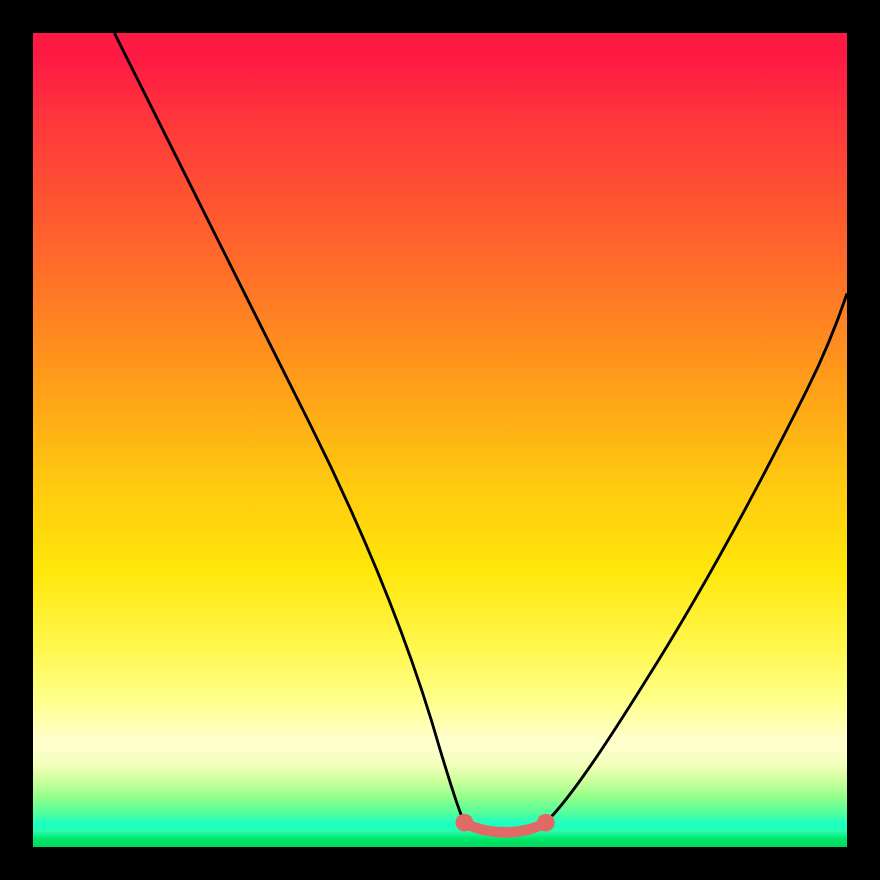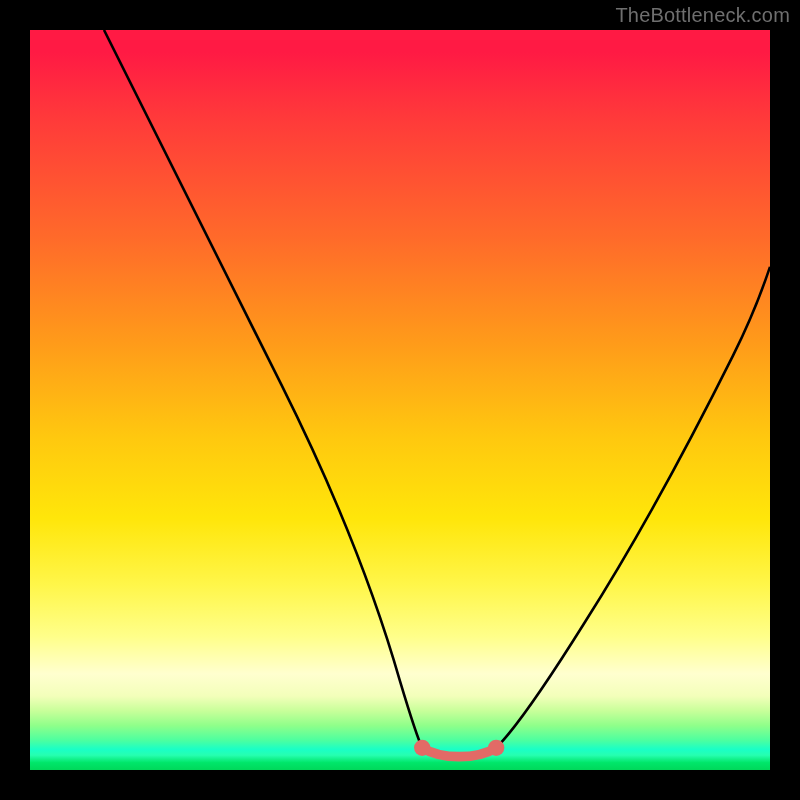--- a/index.html
+++ b/index.html
@@ -61,21 +61,20 @@
     color: #6f6f6f;
     font-size: 20px;
     letter-spacing: 0.2px;
     user-select: none;
   }
 </style>
 </head>
 <body>
 
 <div class="frame">
-  <div class="watermark">TheBottleneck.com</div>
 
   <div class="plot-area">
 
     <svg class="curve-svg" viewBox="0 0 100 100" preserveAspectRatio="none">
       <g transform="translate(0,100) scale(1,-1)">
 
         <path fill="none" stroke-width="0.35" d="M 10 100
                  C 18 84, 26 68, 34 52
                  C 40 40, 46 26, 50 12
                  C 51.5 7, 52.5 4, 53 3" stroke="#000000"></path>

